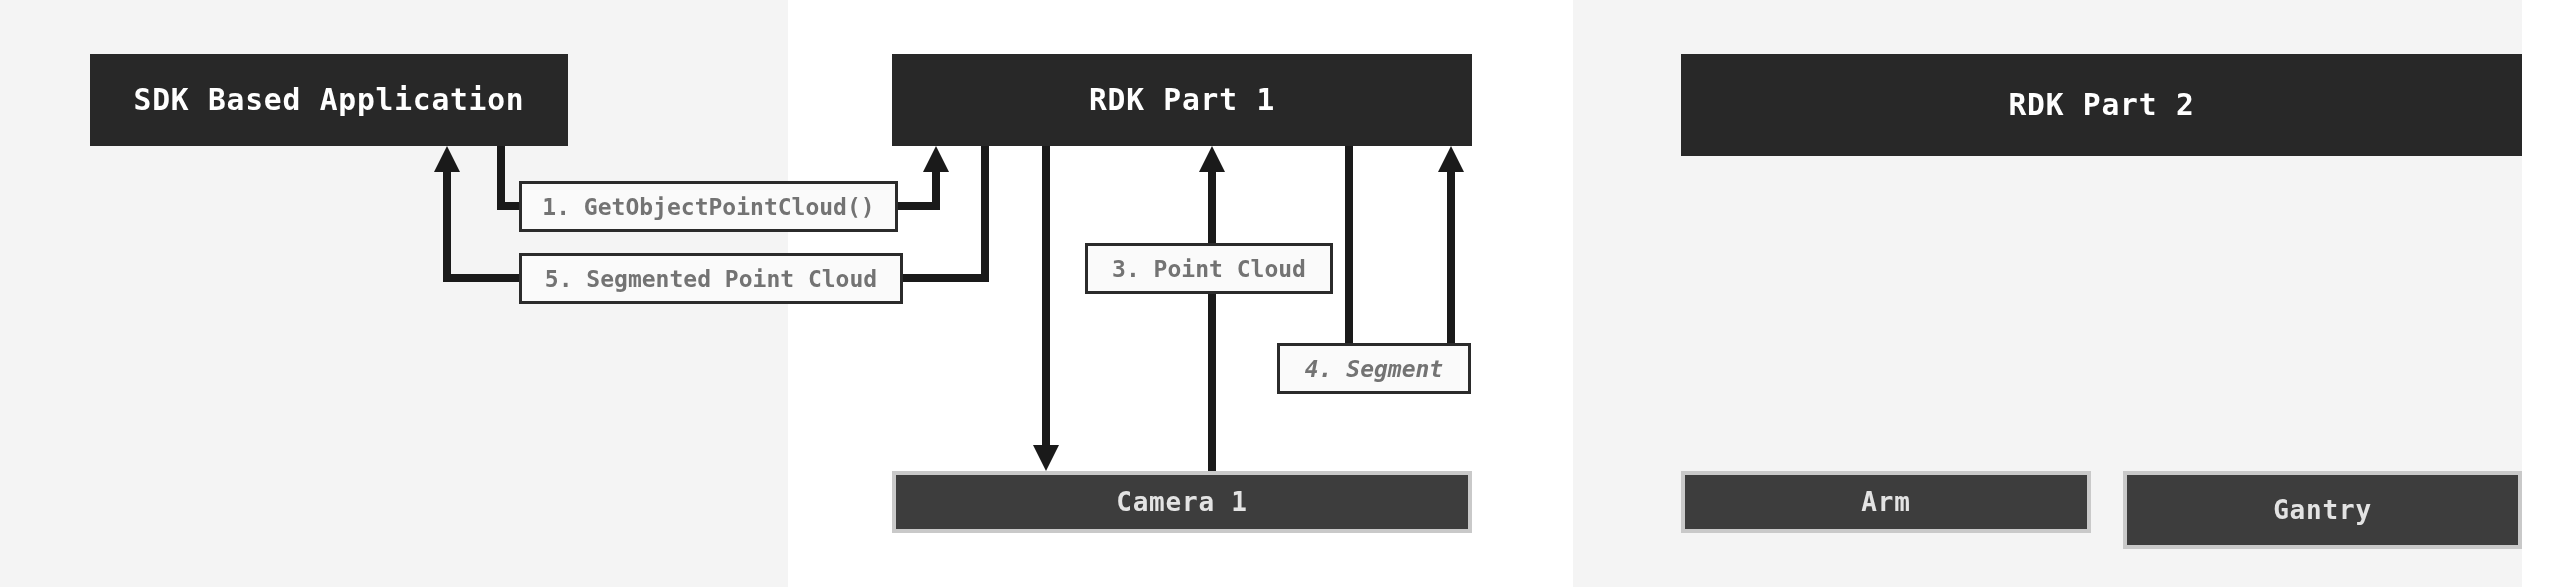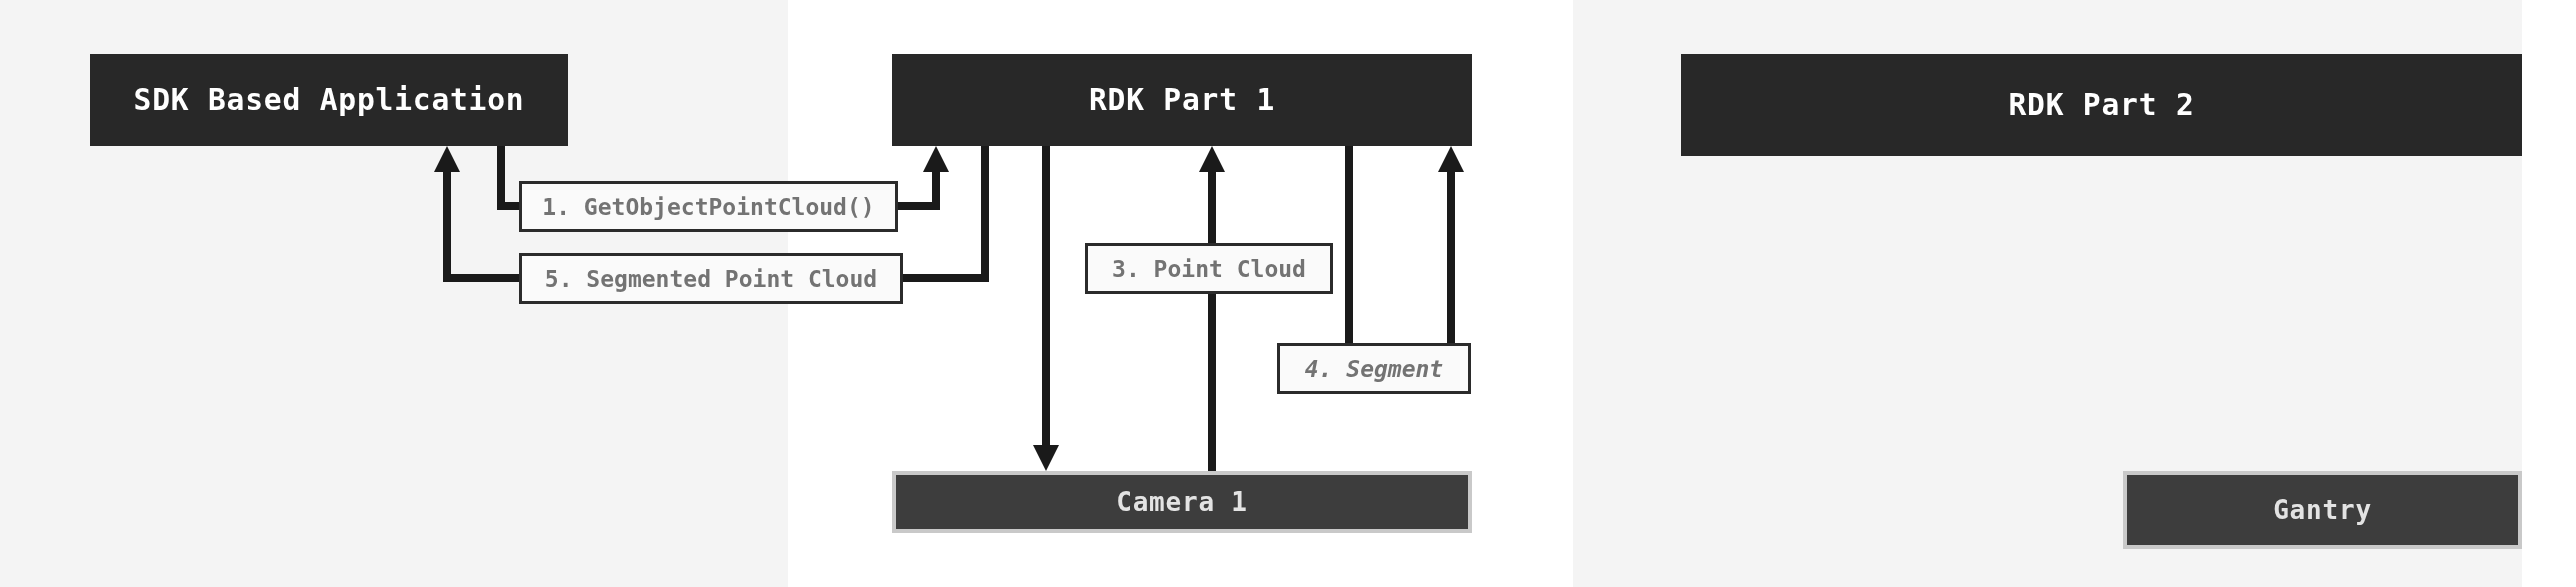--- a/index.html
+++ b/index.html
@@ -125,18 +125,21 @@
   <div class="header-box" style="left:892px; top:54px; width:580px; height:92px;">
     <span>RDK Part 1</span>
   </div>
   <div class="header-box" style="left:1681px; top:54px; width:841px; height:102px;">
     <span>RDK Part 2</span>
   </div>
 
   <div class="comp-box" style="left:892px; top:471px; width:580px; height:62px;">
     <span>Camera 1</span>
   </div>
+  <div class="comp-box" style="left:1681px; top:471px; width:410px; height:62px;">
+    <span>Arm</span>
+  </div>
   <div class="comp-box" style="left:2123px; top:471px; width:399px; height:78px;">
     <span>Gantry</span>
   </div>
 
 </div>
 
 
 </body></html>

